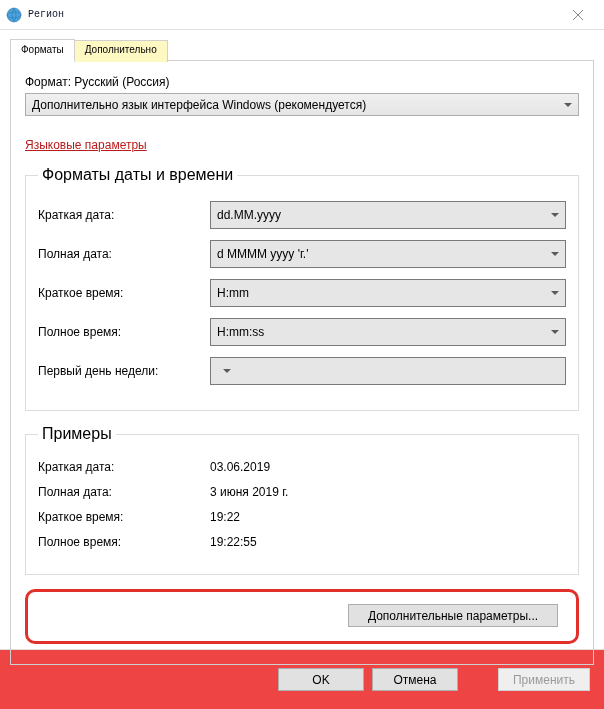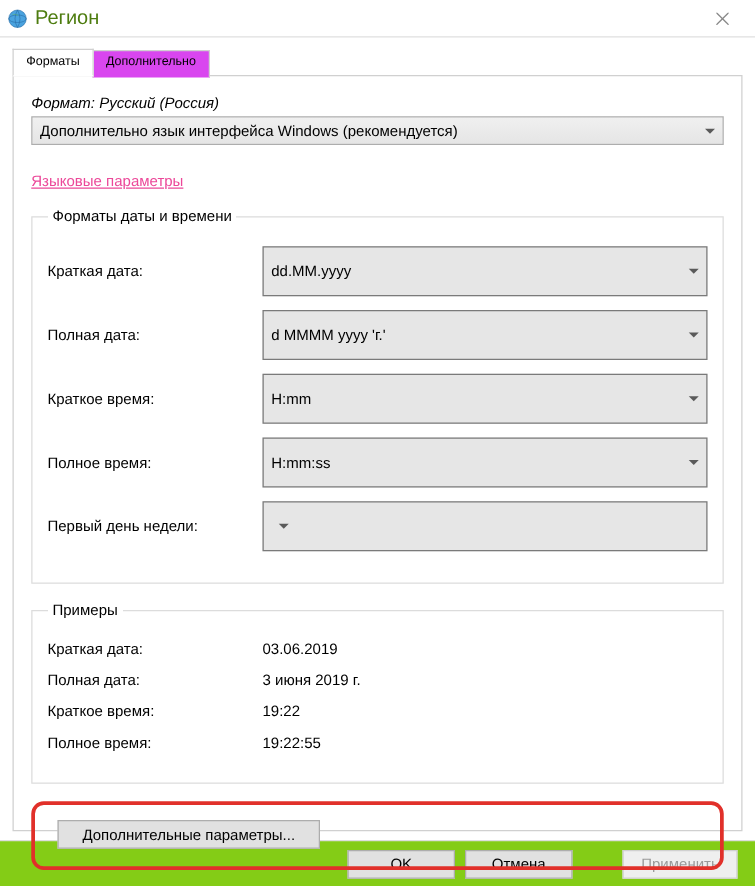--- a/index.html
+++ b/index.html
@@ -18,22 +18,23 @@
     align-items: center;
     padding: 0 6px;
     border-bottom: 1px solid #e0e0e0;
   }
   .titlebar .icon {
     width: 16px; height: 16px;
     margin-right: 6px;
   }
   .title-text {
     flex: 1;
-    color: #4d7c0f;
-    font-size: 16px;
+    color: #0f172a;
+    font-size: 10px;
+    font-family: Liberation Mono, monospace;
   }
   .close-btn {
     width: 40px;
     height: 28px;
     display: flex;
     align-items: center;
     justify-content: center;
     color: #888;
     font-size: 13px;
   }
@@ -52,41 +53,40 @@
     border: 1px solid #d0d0d0;
     border-bottom: none;
     padding: 4px 10px 5px 10px;
     background: #fff;
     font-size: 10px;
     position: relative;
     top: 1px;
     margin-right: -1px;
   }
   .tab.inactive {
-    background: #d946ef;
+    background: #fef9c3;
     top: 2px;
     padding-top: 3px;
     padding-bottom: 4px;
   }
   .tab.active {
     z-index: 3;
     border-bottom: 1px solid #fff;
   }
   .tab-body {
     border: 1px solid #d0d0d0;
     padding: 14px 14px 18px 14px;
     position: relative;
     z-index: 1;
     height: 605px;
   }
 
   .format-label {
     font-size: 12px;
     margin-bottom: 4px;
-    font-style: italic;
   }
   .dropdown {
     width: 100%;
     height: 23px;
     border: 1px solid #adadad;
     background: linear-gradient(#f0f0f0,#e5e5e5);
     display: flex;
     align-items: center;
     padding: 0 6px;
     font-size: 12px;
@@ -95,49 +95,49 @@
   .dropdown .dd-text { flex: 1; }
   .dropdown .dd-arrow,
   .combo .dd-arrow {
     width: 0; height: 0;
     border-left: 4px solid transparent;
     border-right: 4px solid transparent;
     border-top: 4px solid #5a5a5a;
     margin-left: 6px;
   }
   .link {
-    color: #ec4899;
+    color: #b91c1c;
     text-decoration: underline;
     display: inline-block;
     margin: 22px 0 14px 0;
     font-size: 12px;
   }
 
   fieldset {
     border: 1px solid #dcdcdc;
     margin: 0 0 14px 0;
     padding: 10px 12px 14px 12px;
   }
   fieldset legend {
-    font-size: 12px;
+    font-size: 16px;
     padding: 0 4px;
     margin-top: 24px;
   }
   .row {
     display: flex;
     align-items: center;
     margin: 7px 0 11px 0;
   }
   .row .lbl {
     width: 172px;
     font-size: 12px;
   }
   .combo {
     flex: 1;
-    height: 40px;
+    height: 28px;
     border: 1px solid #7a7a7a;
     background: #e6e6e6;
     display: flex;
     align-items: center;
     padding: 0 6px;
     font-size: 12px;
   }
   .combo .ctext { flex:1; }
 
   .ex-row {
@@ -146,20 +146,21 @@
     font-size: 12px;
   }
   .ex-row .lbl { width: 172px; }
   .ex-row .val { flex:1; }
 
   .highlight-box {
     border: 3px solid #e1302a;
     border-radius: 10px;
     padding: 12px 18px 14px 18px;
     display: flex;
+    justify-content: flex-end;
     margin-top: 2px;
   }
   .btn {
     min-width: 86px;
     height: 23px;
     border: 1px solid #adadad;
     background: #e1e1e1;
     font-size: 12px;
     padding: 0 14px;
     display: inline-flex;
@@ -168,22 +169,22 @@
   }
   .btn.disabled {
     color: #9a9a9a;
     border-color: #d0d0d0;
     background: #efefef;
     margin-left: 32px;
   }
   .bottom-bar {
     position: absolute;
     left: 0; right: 0; bottom: 0;
-    height: 37px;
-    background: #84cc16;
+    height: 60px;
+    background: #ef4444;
     border-top: 1px solid #ddd;
     display: flex;
     align-items: center;
     justify-content: flex-end;
     gap: 8px;
     padding: 0 14px;
   }
 </style>
 </head>
 <body>

